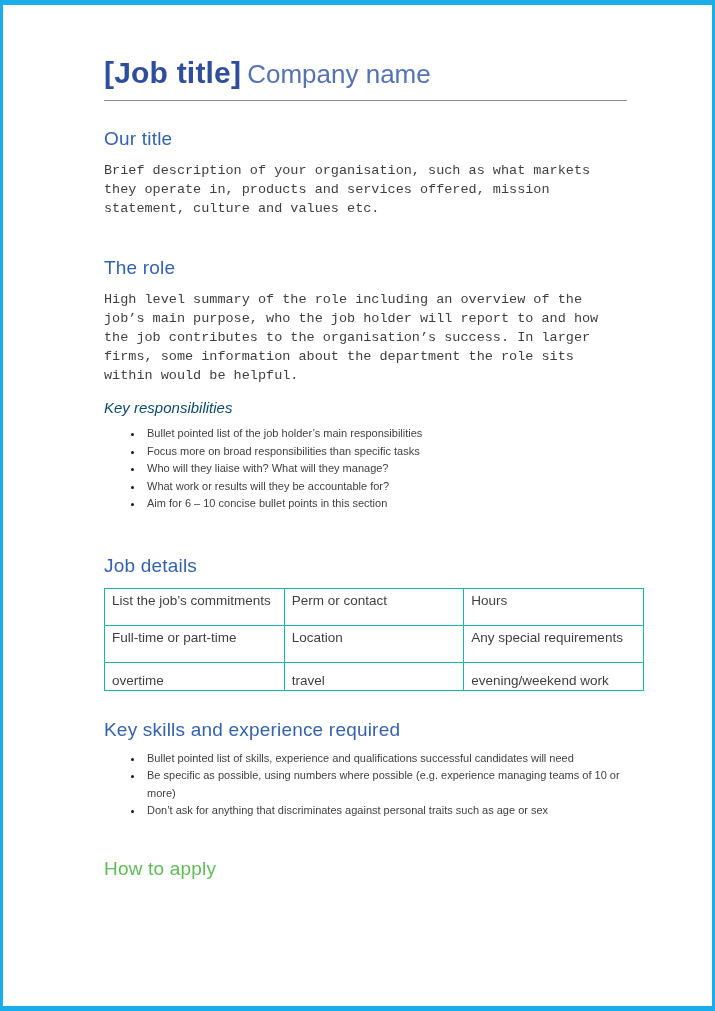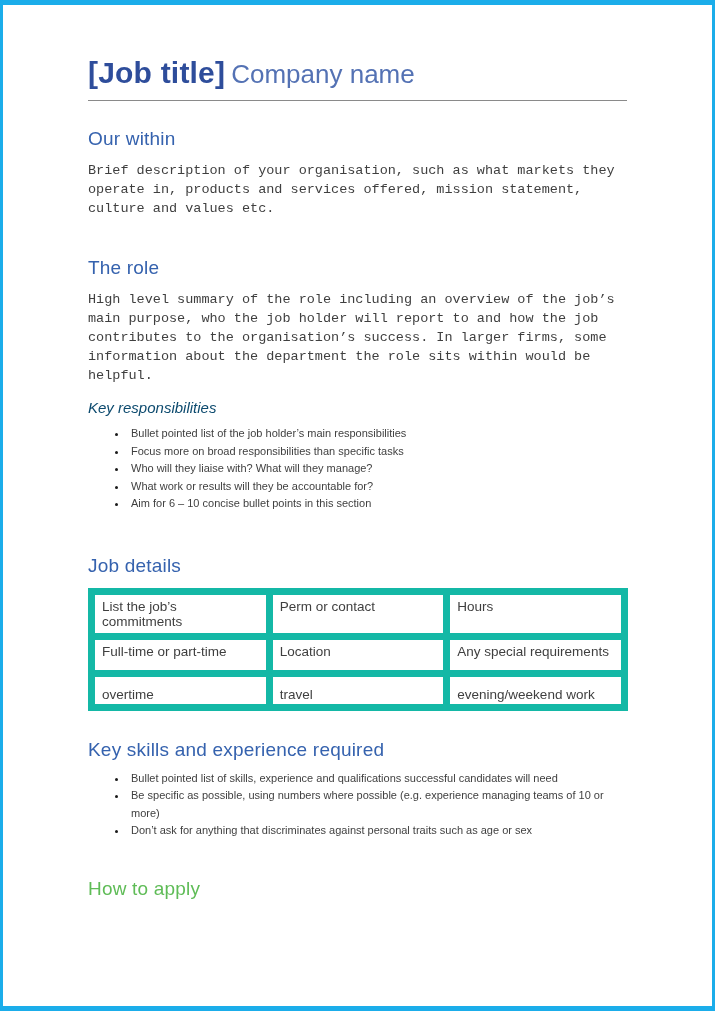--- a/index.html
+++ b/index.html
@@ -16,20 +16,21 @@
     width: 715px;
     height: 1011px;
     background: #ffffff;
     border-top: 5px solid #1badea;
     border-bottom: 5px solid #1badea;
     border-left: 3px solid #1badea;
     border-right: 3px solid #1badea;
   }
   .content {
     padding: 50px 85px 0 85px;
+    margin-left: 16px;
   }
   
   .doc-header { line-height: 36px; white-space: nowrap; }
   .job-title {
     color: #2e4d9b;
     font-size: 30px;
     font-weight: 600;
     letter-spacing: 0.2px;
   }
   .company-name {
@@ -86,42 +87,42 @@
   }
   ul.bullets li::marker { font-size: 11px; color: #1a1a1a; }
   
   table.job-table {
     border-collapse: collapse;
     width: 540px;
     margin-top: 11px;
     table-layout: fixed;
   }
   table.job-table td {
-    border: 7px solid #14b8a6;
+    border: 1px solid #14b8a6;
     font-size: 13.5px;
     color: #3f3f3f;
     vertical-align: top;
     padding: 4px 7px;
   }
   table.job-table tr.tall td { height: 37px; }
   table.job-table tr.short td { height: 18px; padding-top: 10px; padding-bottom: 2px; }
 </style>
 </head>
 <body>
 
 <div class="page">
   <div class="content">
 
     <div class="doc-header">
       <span class="job-title">[Job title]</span><span class="company-name">Company name</span>
     </div>
     <hr class="header-rule">
 
     <div class="section m-vision">
-      <div class="section-heading">Our within</div>
+      <div class="section-heading">Our title</div>
       <p class="body-text">Brief description of your organisation, such as what markets they operate in, products and services offered, mission statement, culture and values etc.</p>
     </div>
 
     <div class="section m-role">
       <div class="section-heading">The role</div>
       <p class="body-text">High level summary of the role including an overview of the job’s main purpose, who the job holder will report to and how the job contributes to the organisation’s success. In larger firms, some information about the department the role sits within would be helpful.</p>
       <div class="sub-heading">Key responsibilities</div>
       <ul class="bullets">
         <li>Bullet pointed list of the job holder’s main responsibilities</li>
         <li>Focus more on broad responsibilities than specific tasks</li>

